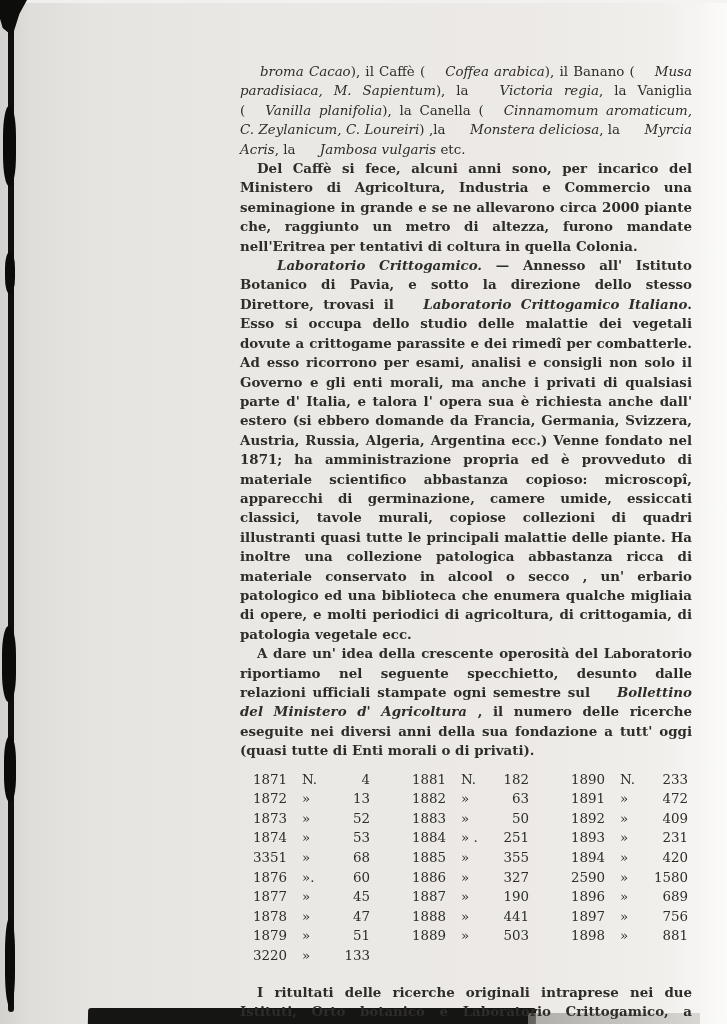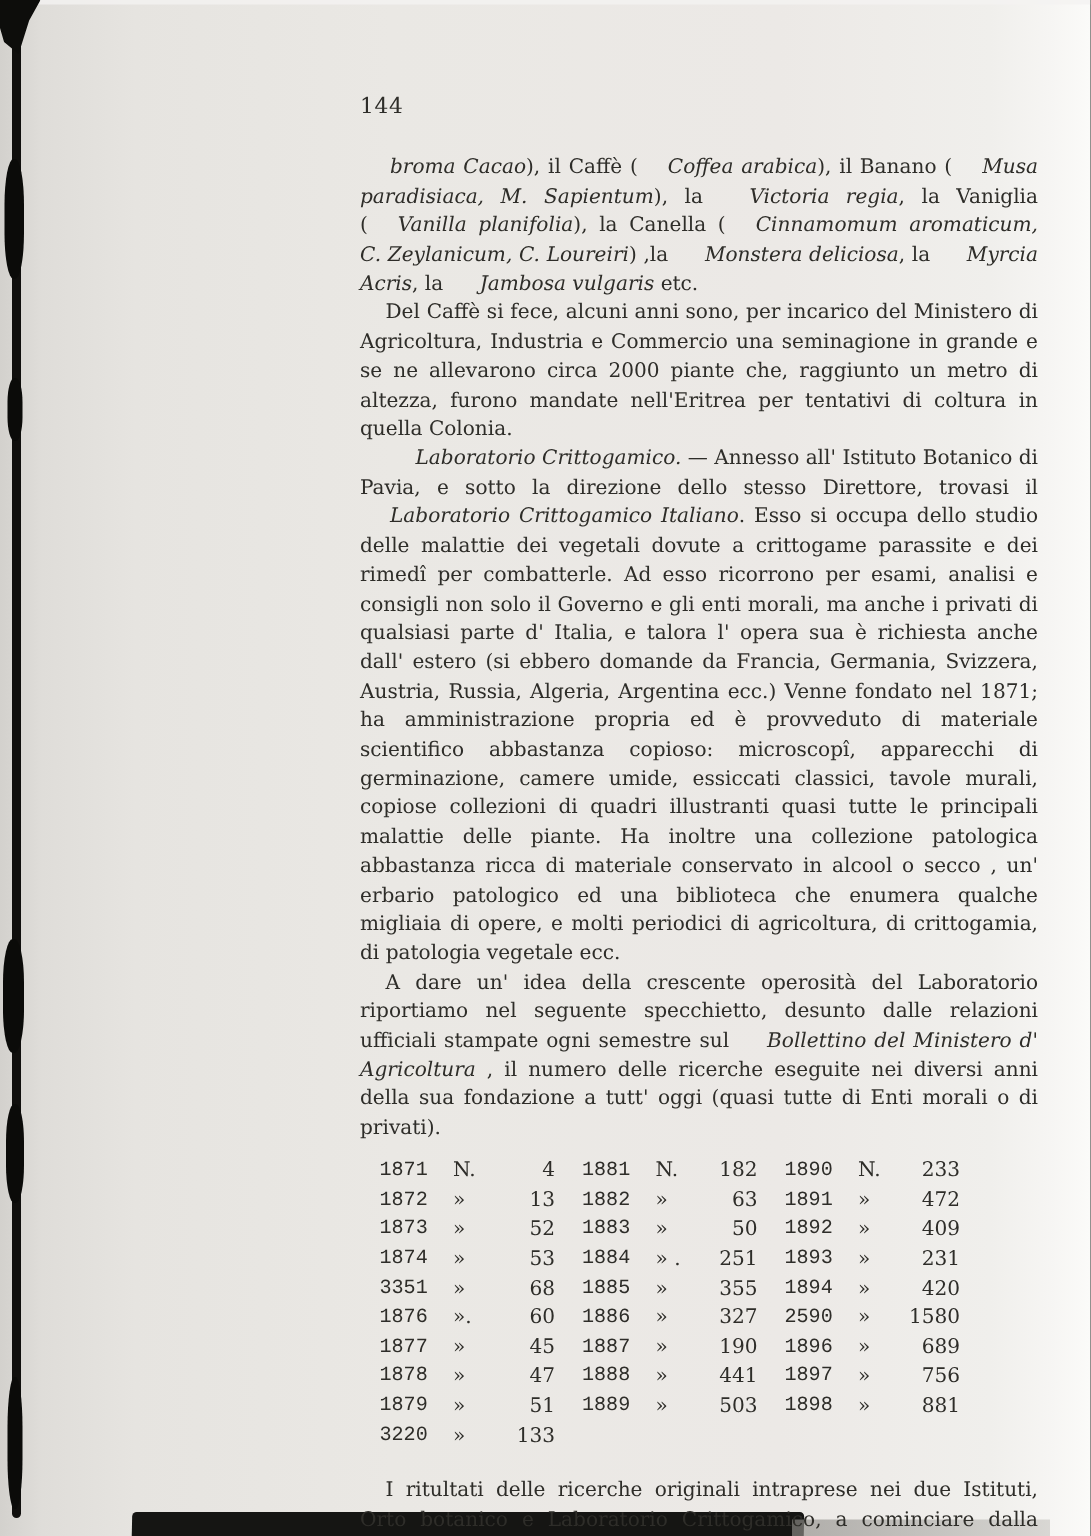--- a/index.html
+++ b/index.html
@@ -37,49 +37,48 @@
   .top-light{left:0;top:0;width:727px;height:3px;background:#f4f3f1;opacity:.8;}
   
   .content{
     position:absolute;left:240px;top:62px;width:452px;
     color:var(--ink);
     font-size:13.4px;line-height:19.4px;
     text-align:justify;
   }
   .page-number{font-size:14.5px;letter-spacing:.4px;margin:0 0 21px 0;text-align:left;}
   p.para{margin:0;}
-  p.para.indent{text-indent:17px;}
+  p.para.indent{text-indent:17px;font-weight:bold;}
   p.para.space-before{margin-top:5px;}
   .it{font-style:italic;margin-left:20px;}
   #ricerche-table{display:flex;padding-left:13px;margin:9px 0 17px 0;text-align:left;}
   .tcol{display:flex;flex-direction:column;}
-  .tcol + .tcol{margin-left:18px;}
+  .tcol + .tcol{margin-left:42px;}
   .trow{display:flex;line-height:19.6px;}
-  .ty{width:40px;font-family:Liberation Mono, monospace;}
+  .ty{width:40px;}
   .tm{width:22px;margin-left:9px;}
   .tv{width:42px;text-align:right;margin-left:4px;}
 </style>
 </head>
 <body>
 
 <div class="sheet">
 
   <div class="artifact top-light"></div>
   <div class="artifact left-bar"></div>
   <div class="artifact corner-mark"></div>
   <div class="artifact blob blob1"></div>
   <div class="artifact blob blob2"></div>
   <div class="artifact blob blob3"></div>
   <div class="artifact blob blob4"></div>
   <div class="artifact blob blob5"></div>
   <div class="artifact bottom-band"></div>
   <div class="artifact bottom-shadow"></div>
 
   <div class="content">
-    <div class="page-number">144</div>
     <div id="body-text">
         <p class="para"><span class="it">broma Cacao</span><span>), il Caffè (</span><span class="it">Coffea arabica</span><span>),  il Banano (</span><span class="it">Musa paradisiaca, M. Sapientum</span><span>), la </span><span class="it">Victoria regia</span><span>,  la  Vaniglia (</span><span class="it">Vanilla planifolia</span><span>), la Canella (</span><span class="it">Cinnamomum aromaticum, C. Zeylanicum, C. Loureiri</span><span>) ,la </span><span class="it">Monstera deliciosa</span><span>, la </span><span class="it">Myrcia Acris</span><span>, la </span><span class="it">Jambosa vulgaris</span><span> etc.</span></p>
         <p class="para indent"><span>Del Caffè si fece, alcuni anni sono, per incarico del Ministero di Agricoltura, Industria e Commercio una seminagione in grande e se ne allevarono circa 2000 piante che, raggiunto un metro di altezza, furono mandate nell'Eritrea per tentativi di coltura in quella Colonia.</span></p>
         <p class="para indent"><span class="it">Laboratorio Crittogamico.</span><span> — Annesso all' Istituto Botanico di Pavia, e sotto la direzione dello stesso Direttore, trovasi il </span><span class="it">Laboratorio Crittogamico Italiano</span><span>. Esso si occupa dello studio delle malattie dei vegetali dovute a crittogame parassite e dei rimedî per combatterle.  Ad esso  ricorrono per esami, analisi e consigli non solo il Governo e gli enti morali, ma anche i privati di qualsiasi parte d' Italia, e  talora l' opera sua è  richiesta  anche dall' estero (si ebbero domande da  Francia,  Germania,  Svizzera,  Austria, Russia, Algeria, Argentina ecc.) Venne fondato nel 1871; ha amministrazione propria ed è provveduto di materiale scientifico abbastanza copioso: microscopî, apparecchi di germinazione, camere umide, essiccati classici, tavole murali, copiose collezioni di quadri illustranti quasi tutte le principali malattie delle piante. Ha inoltre una collezione patologica abbastanza ricca di materiale conservato in alcool o secco , un' erbario patologico ed una biblioteca che enumera qualche migliaia di opere, e molti periodici di agricoltura, di crittogamia, di patologia vegetale ecc.</span></p>
         <p class="para indent"><span>A dare un' idea della crescente operosità del Laboratorio riportiamo nel seguente specchietto, desunto dalle relazioni ufficiali stampate ogni semestre sul </span><span class="it">Bollettino del Ministero d' Agricoltura</span><span> ,  il numero delle ricerche eseguite nei diversi anni della sua fondazione a  tutt' oggi  (quasi tutte di Enti morali o di privati).</span></p>
       </div>
     <div id="ricerche-table">
         <div class="tcol">
           <div class="trow">
             <span class="ty">1871</span>

